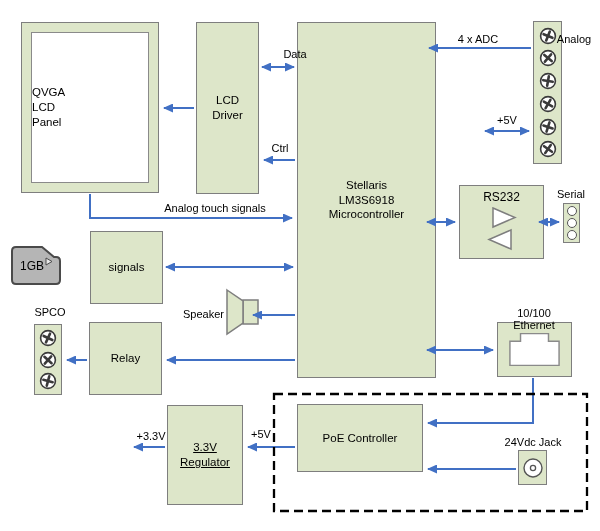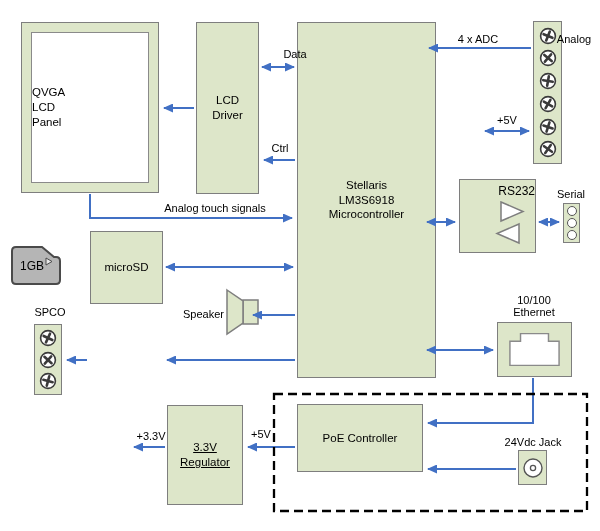--- a/index.html
+++ b/index.html
@@ -88,36 +88,36 @@
       </svg>
     <svg width="18" height="18" viewBox="0 0 18 18">
         <circle cx="9" cy="9" r="7.4" fill="#fff" stroke="#3a3a3a" stroke-width="1.6"></circle>
         <g transform="rotate(35 9 9)" stroke="#3a3a3a" stroke-width="2.6" stroke-linecap="round">
           <line x1="9" y1="4.2" x2="9" y2="13.8"></line>
           <line x1="4.2" y1="9" x2="13.8" y2="9"></line>
         </g>
       </svg>
   </div>
 
-  <div class="block" style="left:459px;top:179px;width:77px;height:74px;justify-content:flex-start;padding-top:4px;align-items:flex-end;">
+  <div class="block" style="left:459px;top:185px;width:85px;height:74px;justify-content:flex-start;padding-top:4px;">
     <span style="font-size:12px;">RS232</span>
     <svg width="50" height="44" viewBox="0 0 50 44" style="margin-top:2px;">
       <polygon points="16,1 38,10.5 16,20" fill="#fff" stroke="#7e7e7e" stroke-width="1.5"></polygon>
       <polygon points="34,23 12,32.5 34,42" fill="#fff" stroke="#7e7e7e" stroke-width="1.5"></polygon>
     </svg>
   </div>
 
   <div class="strip" style="left:563px;top:203px;width:17px;height:40px;">
     <div class="pin-circle"></div>
     <div class="pin-circle"></div>
     <div class="pin-circle"></div>
   </div>
 
   <div class="block" style="left:90px;top:231px;width:73px;height:73px;">
-    <span>microSD</span>
+    <span>signals</span>
   </div>
 
   <svg class="icon-abs" style="left:8px;top:245px;" width="54" height="43" viewBox="0 0 54 43">
     <path d="M8,2 H34 L46,12 H48 Q52,12 52,16 V35 Q52,39 48,39 H8 Q4,39 4,35 V6 Q4,2 8,2 Z" fill="#b5b5b5" stroke="#4a4a4a" stroke-width="2"></path>
     <polygon points="38,13 44,16.5 38,20" fill="#e8e8e8" stroke="#4a4a4a" stroke-width="1"></polygon>
     <text x="24" y="25" text-anchor="middle" font-family="Liberation Sans, sans-serif" font-size="12" fill="#000">1GB</text>
   </svg>
 
   <svg class="icon-abs" style="left:225px;top:288px;" width="36" height="48" viewBox="0 0 36 48">
     <rect x="18" y="12" width="15" height="24" fill="#dde6c9" stroke="#7e7e7e" stroke-width="1.5"></rect>
@@ -141,20 +141,23 @@
       </svg>
     <svg width="18" height="18" viewBox="0 0 18 18">
         <circle cx="9" cy="9" r="7.4" fill="#fff" stroke="#3a3a3a" stroke-width="1.6"></circle>
         <g transform="rotate(15 9 9)" stroke="#3a3a3a" stroke-width="2.6" stroke-linecap="round">
           <line x1="9" y1="4.2" x2="9" y2="13.8"></line>
           <line x1="4.2" y1="9" x2="13.8" y2="9"></line>
         </g>
       </svg>
   </div>
 
+  <div class="block" style="left:89px;top:322px;width:73px;height:73px;">
+    <span>Relay</span>
+  </div>
 
   <div class="block" style="left:497px;top:322px;width:75px;height:55px;">
     <svg width="75" height="55" viewBox="0 0 75 55">
       <path d="M12,44 V19 H23 V11 H52 V19 H63 V44 Z" fill="#fff" stroke="#8a8a8a" stroke-width="1.5"></path>
     </svg>
   </div>
 
   <div class="block" style="left:297px;top:404px;width:126px;height:68px;">
     <span>PoE Controller</span>
   </div>
@@ -174,21 +177,21 @@
   <div class="lbl center" style="left:574px;top:2px;margin-top:31px;">Analog</div>
   <div class="lbl center" style="left:478px;top:33px;">4 x ADC</div>
   <div class="lbl center" style="left:507px;top:114px;">+5V</div>
   <div class="lbl center" style="left:295px;top:48px;">Data</div>
   <div class="lbl center" style="left:280px;top:142px;">Ctrl</div>
   <div class="lbl center" style="left:215px;top:202px;">Analog touch signals</div>
   <div class="lbl center" style="left:571px;top:188px;">Serial</div>
   <div class="lbl" style="right:376px;top:308px;">Speaker</div>
   <div class="lbl center" style="left:50px;top:306px;">SPCO</div>
   <div class="lbl center" style="left:534px;top:294px;text-align:center;">
-    <span style="display:block;">10/100</span>
+    <span style="display:block;margin-top:13px;">10/100</span>
     <span style="display:block;">Ethernet</span>
   </div>
   <div class="lbl center" style="left:533px;top:436px;">24Vdc Jack</div>
   <div class="lbl center" style="left:261px;top:428px;">+5V</div>
   <div class="lbl center" style="left:151px;top:430px;">+3.3V</div>
 
   <svg class="overlay" width="600" height="531" viewBox="0 0 600 531">
     <defs>
       <marker id="ah" markerUnits="userSpaceOnUse" markerWidth="10" markerHeight="9" refX="9" refY="4.5" orient="auto-start-reverse">
         <path d="M0,0 L10,4.5 L0,9 Z" fill="#4170c4"></path>

